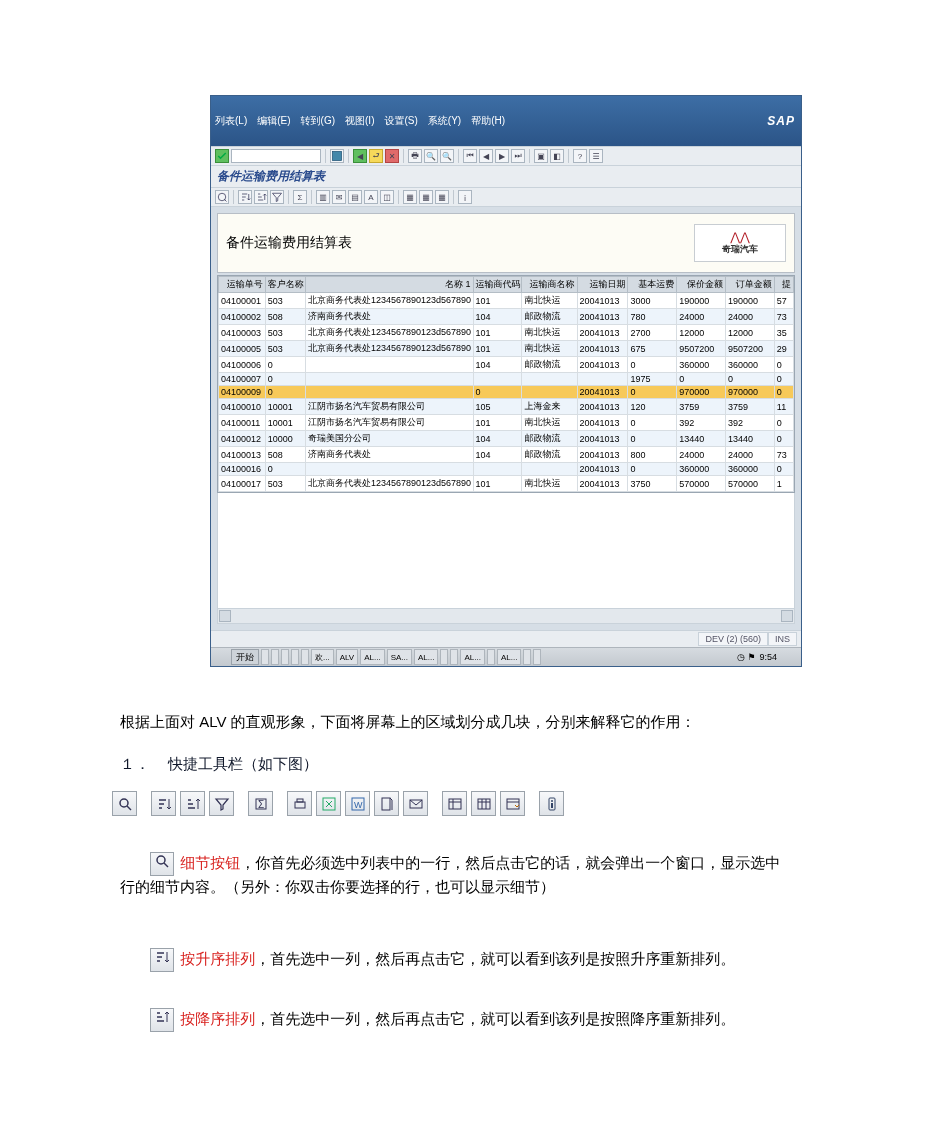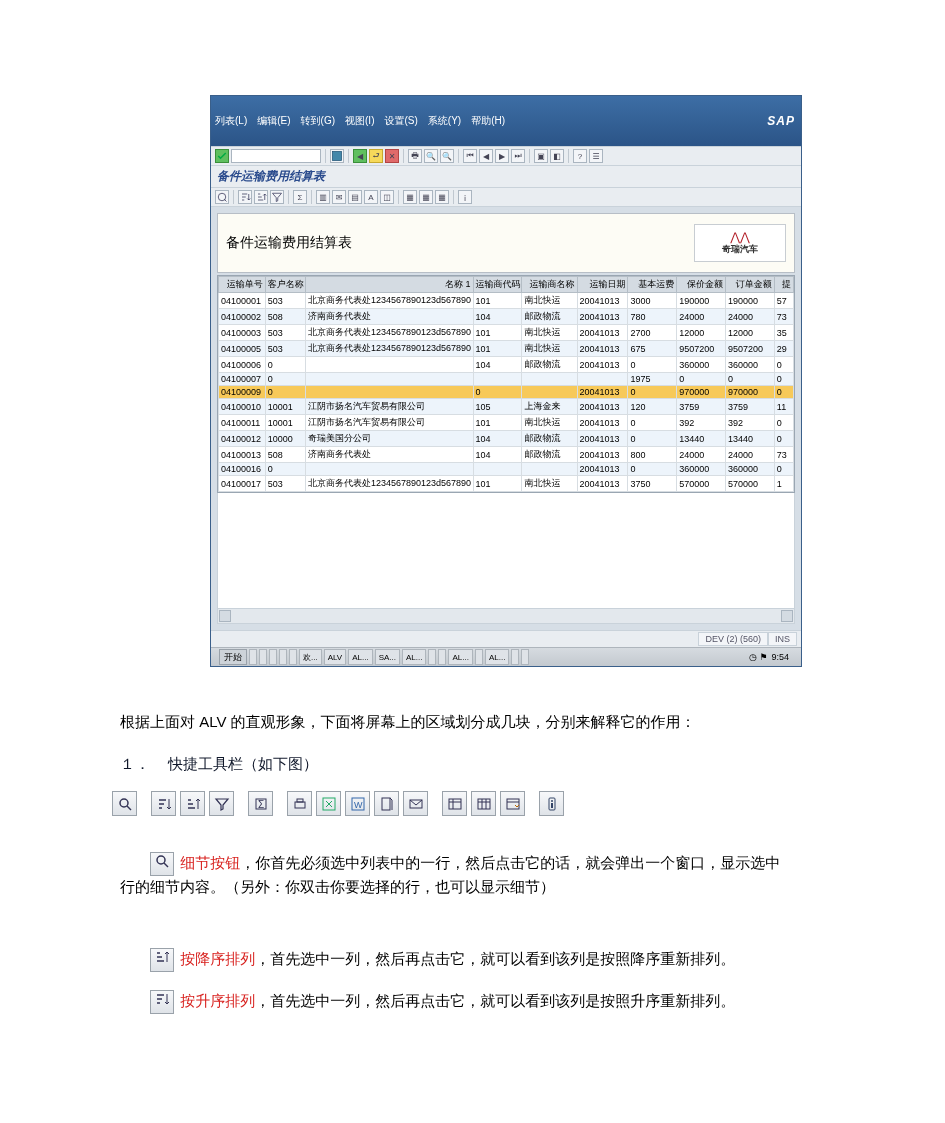--- a/index.html
+++ b/index.html
@@ -198,21 +198,21 @@
   }
 
   .win-taskbar {
     background: linear-gradient(#d6dbe0,#c3c9cf);
     height: 18px;
     display:flex;
     align-items:center;
     border-top:1px solid #aeb5bc;
     font-size:9px;
     gap:2px;
-    padding:0 8px;
+    padding:0 20px;
   }
   .start-btn {
     background:#cdd3d9; border:1px solid #9aa2aa;
     height:14px; padding:0 4px; display:flex;align-items:center;
   }
   .task-item {
     background:#dfe3e8; border:1px solid #aeb5bc;
     height:14px; padding:0 3px; display:flex;align-items:center;
     font-size:8px; overflow:hidden;
   }
@@ -707,32 +707,32 @@
 
     <p class="explain-line">
       <span class="inline-btn"><svg class="ic" viewBox="0 0 16 16">
             <circle cx="7" cy="7" r="4" fill="none" stroke="#335" stroke-width="1.5"></circle>
             <line x1="10" y1="10" x2="14" y2="14" stroke="#335" stroke-width="1.5"></line>
           </svg></span>
       <span class="kw-red">细节按钮</span><span>，你首先必须选中列表中的一行，然后点击它的话，就会弹出一个窗口，显示选中</span>
     </p>
     <p style="margin-top:-16px; margin-bottom:40px;font-family:Liberation Mono, monospace;">行的细节内容。（另外：你双击你要选择的行，也可以显示细节）</p>
 
+    <p class="explain-line">
+      <span class="inline-btn"><svg class="ic" viewBox="0 0 16 16">
+            <path d="M3 12h3M3 8h5M3 4h7" stroke="#335" stroke-width="1.3"></path>
+            <path d="M13 3v10" stroke="#335"></path>
+            <path d="M11 11l2 2 2-2" stroke="#335" fill="none"></path>
+          </svg></span>
+      <span class="kw-red">按升序排列</span><span>，首先选中一列，然后再点击它，就可以看到该列是按照升序重新排列。</span>
+    </p>
+
     <p class="explain-line" style="margin-top:30px">
       <span class="inline-btn"><svg class="ic" viewBox="0 0 16 16">
             <path d="M3 4h3M3 8h5M3 12h7" stroke="#335" stroke-width="1.3"></path>
             <path d="M13 13V3" stroke="#335"></path>
             <path d="M11 5l2-2 2 2" stroke="#335" fill="none"></path>
           </svg></span>
       <span class="kw-red">按降序排列</span><span>，首先选中一列，然后再点击它，就可以看到该列是按照降序重新排列。</span>
     </p>
 
-    <p class="explain-line">
-      <span class="inline-btn"><svg class="ic" viewBox="0 0 16 16">
-            <path d="M3 12h3M3 8h5M3 4h7" stroke="#335" stroke-width="1.3"></path>
-            <path d="M13 3v10" stroke="#335"></path>
-            <path d="M11 11l2 2 2-2" stroke="#335" fill="none"></path>
-          </svg></span>
-      <span class="kw-red">按升序排列</span><span>，首先选中一列，然后再点击它，就可以看到该列是按照升序重新排列。</span>
-    </p>
-
   </div>
 </div>
 
 </body></html>

